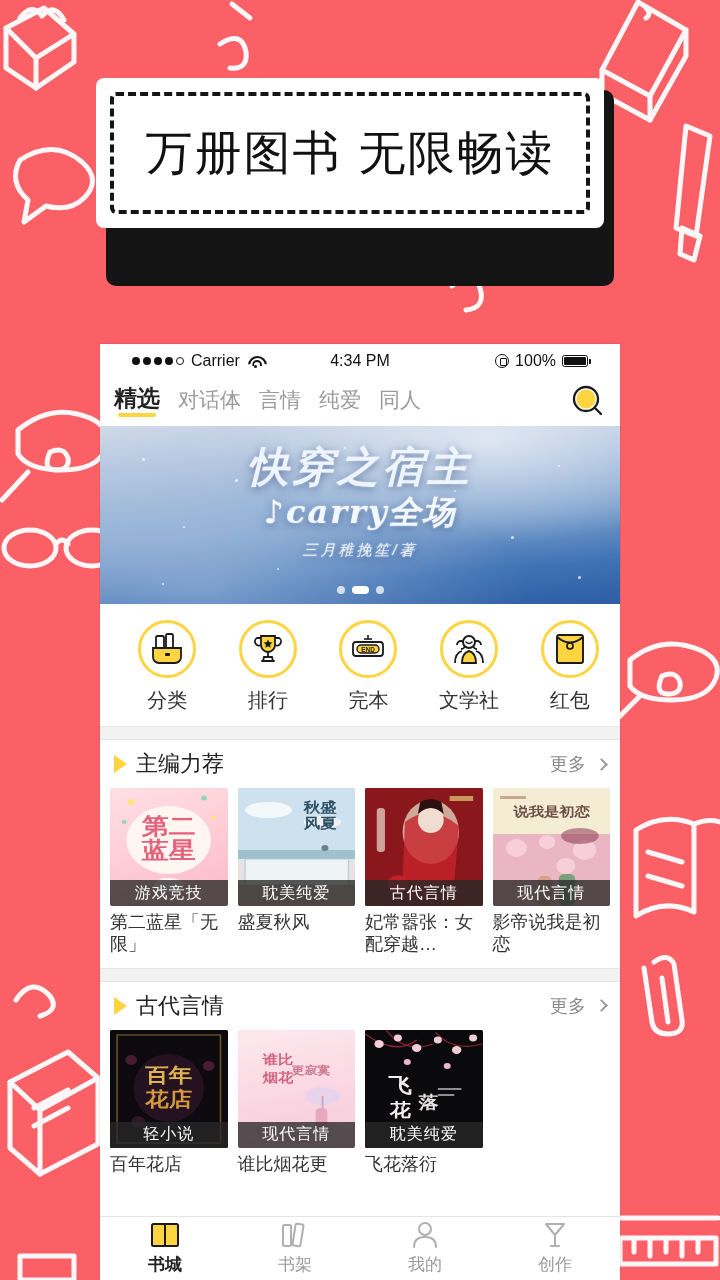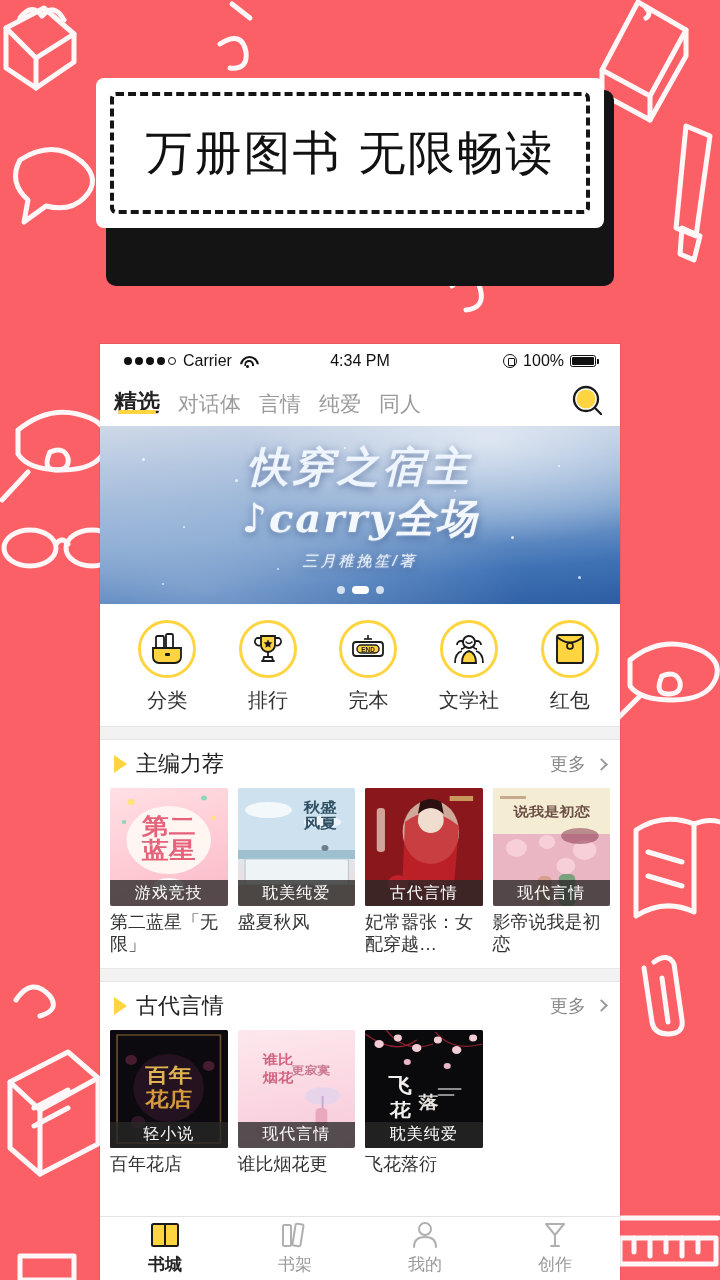--- a/index.html
+++ b/index.html
@@ -41,21 +41,21 @@
   .phone {
     position:absolute; left:100px; top:344px; width:520px; height:936px;
     background:#FFFFFF; z-index:4; overflow:hidden;
     box-shadow:0 0 0 1px rgba(0,0,0,.06);
     display:flex; flex-direction:column;
   }
 
   
   .statusbar {
     height:34px; flex:0 0 34px; display:flex; align-items:center;
-    padding:0 24px; font-size:17px; color:#111; position:relative;
+    padding:0 32px; font-size:17px; color:#111; position:relative;
   }
   .sb-left { display:flex; align-items:center; gap:7px; }
   .sig-dots { display:flex; gap:3px; align-items:center; }
   .sig-dots i { width:8px; height:8px; border-radius:50%; background:#111; display:block; }
   .sig-dots i.hollow { background:transparent; border:1.4px solid #111; width:8px; height:8px; }
   .carrier { font-size:16px; }
   .wifi { width:17px; height:13px; position:relative; display:inline-block; }
   .wifi::before{
     content:""; position:absolute; left:1px; top:1px; width:15px; height:15px;
     border:2.2px solid #111; border-radius:50%;
@@ -76,21 +76,21 @@
   .battery { width:26px; height:12px; border:1.4px solid #111; border-radius:2.5px; position:relative; }
   .battery span{ position:absolute; left:1px; top:1px; bottom:1px; background:#111; border-radius:1px; }
   .battery::after{content:"";position:absolute;right:-4px;top:3px;width:2.5px;height:5px;background:#111;border-radius:0 1px 1px 0;}
 
   
   .navbar {
     flex:0 0 48px; height:48px; display:flex; align-items:center;
     padding:0 14px; position:relative; background:#fff;
   }
   .tabs { display:flex; align-items:flex-end; gap:18px; }
-  .tab { font-size:21px; color:#9b9b9b; position:relative; padding-bottom:0; line-height:1; }
+  .tab { font-size:21px; color:#9b9b9b; position:relative; padding-bottom:7px; line-height:1; }
   .tab.active { color:#222; font-weight:bold; font-size:23px; }
   .tab.active::after {
     content:""; position:absolute; left:4px; right:4px; bottom:0;
     height:4px; background:#FFD441; border-radius:2px;
   }
   .search-btn { margin-left:auto; width:36px; height:36px; position:relative; }
   .search-btn svg { position:absolute; left:0; top:0; }
 
   
   .hero { flex:0 0 178px; height:178px; position:relative; overflow:hidden;
@@ -100,21 +100,21 @@
       radial-gradient(ellipse at 75% 8%, rgba(255,255,255,.55), rgba(255,255,255,0) 45%),
       radial-gradient(ellipse at 20% 92%, rgba(255,255,255,.30), rgba(255,255,255,0) 55%);}
   .hero-stars{position:absolute;inset:0;}
   .hero-stars i{position:absolute;background:#fff;border-radius:50%;opacity:.75;}
   .hero-title-wrap{
     position:absolute; left:0; right:0; top:14px; text-align:center;
     color:#fff; text-shadow:0 2px 8px rgba(20,50,110,.55), 0 0 2px rgba(255,255,255,.8);
   }
   .hero-l1{ font-size:41px; font-weight:bold; letter-spacing:4px; font-style:italic;
             font-family:"DejaVu Serif","Liberation Serif",serif; color:#eef5ff;}
-  .hero-l2{ font-size:40px; font-weight:bold; letter-spacing:2px; margin-top:-4px; font-style:italic;
+  .hero-l2{ font-size:32px; font-weight:bold; letter-spacing:2px; margin-top:-4px; font-style:italic;
             font-family:"DejaVu Serif","Liberation Serif",serif; color:#f3f8ff;}
   .hero-l3{ font-size:15px; margin-top:6px; letter-spacing:3px; color:#e9f1fb; font-style:italic;}
   .hero-dots{ position:absolute; left:0; right:0; bottom:10px; display:flex; justify-content:center; gap:7px; }
   .hero-dots i{ width:8px; height:8px; border-radius:50%; background:rgba(255,255,255,.75); display:block; }
   .hero-dots i.on{ width:17px; border-radius:4px; background:#fff; }
 
   
   .quicknav { flex:0 0 122px; display:flex; align-items:center; justify-content:space-around; background:#fff; padding-top:4px;padding-left:17px;}
   .qitem { width:96px; text-align:center; }
   .qcircle {

